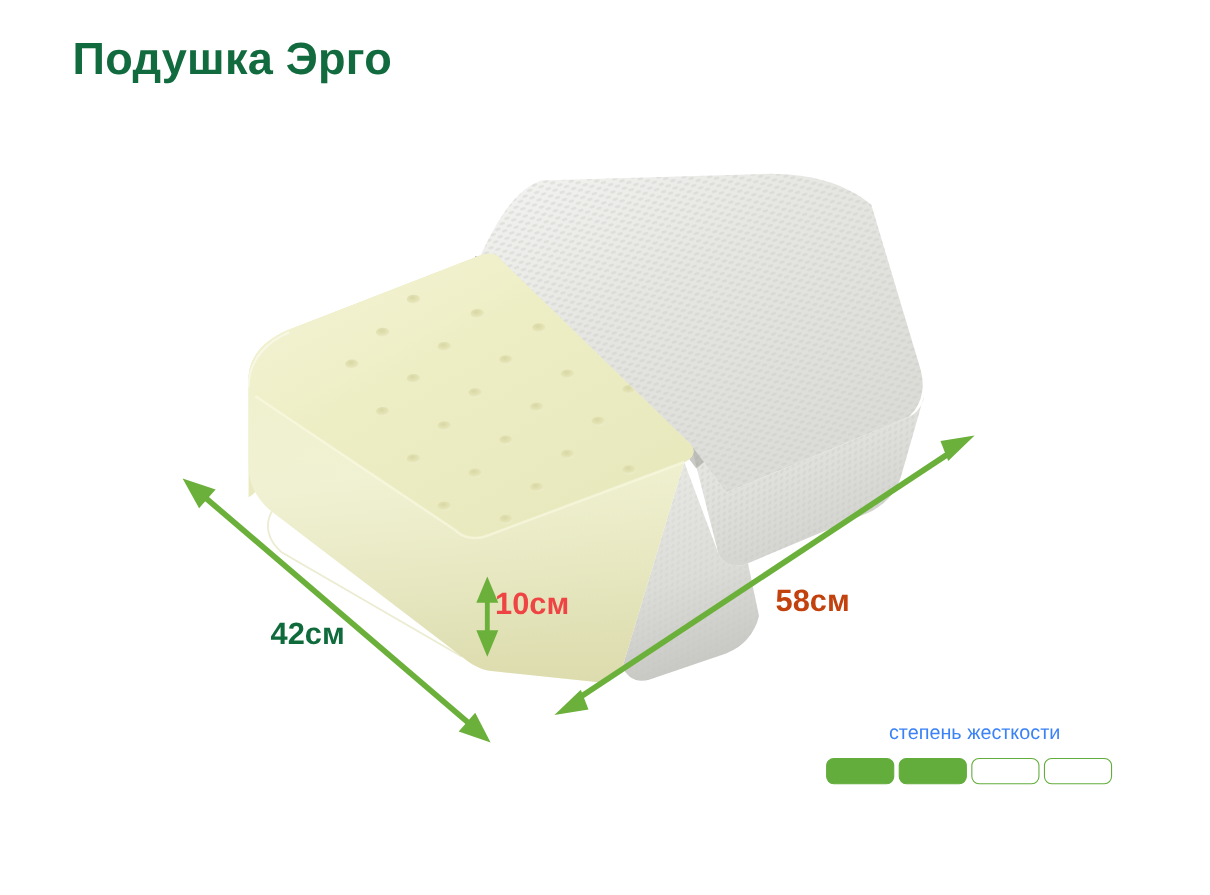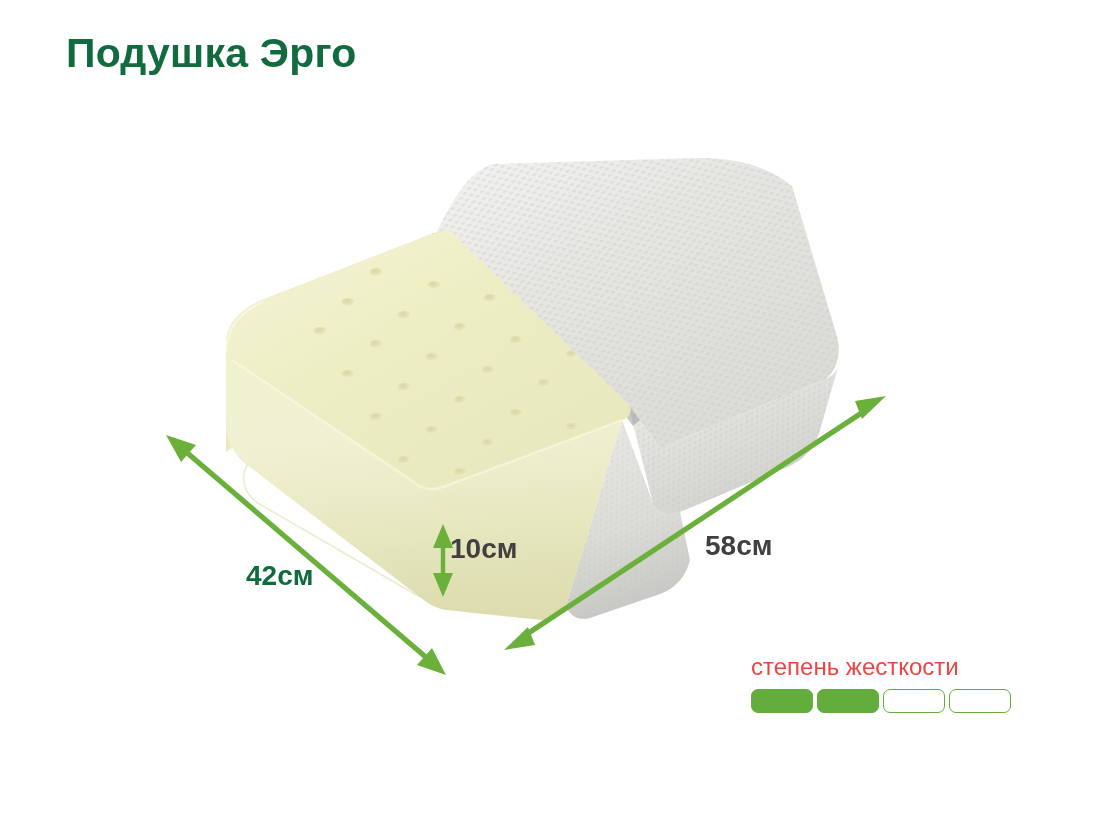--- a/index.html
+++ b/index.html
@@ -65,25 +65,26 @@
   }
 
   
   #firmness-block {
     position: absolute;
     left: 751px;
     top: 655px;
     width: 270px;
   }
   #firmness-caption {
-    font-size: 24px;
+    font-size: 18px;
     line-height: 23px;
-    color: #ef4444;
+    color: #3b82f6;
     font-weight: 400;
     white-space: nowrap;
+    text-align: center;
   }
   #firmness-caption .fc-line { display: block; }
   #firmness-scale {
     display: flex;
     gap: 4px;
     margin-top: 11px;
   }
   .firmness-pill {
     width: 62px;
     height: 24px;
@@ -357,23 +358,23 @@
 
     <g>
       <line x1="443" y1="540" x2="443" y2="582" stroke="#6bb03a" stroke-width="4.4" stroke-linecap="butt"></line>
       <polygon points="443,524 453,548 433,548" fill="#6bb03a"></polygon>
       <polygon points="443,597 433,573 453,573" fill="#6bb03a"></polygon>
     </g>
   </svg>
 
   <div class="dim-label" id="dim-label-width" style="color: rgb(15, 107, 60); margin-left: 16px;">42см</div>
 
-  <div class="dim-label" id="dim-label-height" style="color: #404040;">10см</div>
-
-  <div class="dim-label" id="dim-label-length" style="color: #404040;">58см</div>
+  <div class="dim-label" id="dim-label-height" style="color: #ef4444;">10см</div>
+
+  <div class="dim-label" id="dim-label-length" style="color: #c2410c;">58см</div>
 
   <div id="firmness-block">
     <div id="firmness-caption">
       <span class="fc-line">степень жесткости</span>
     </div>
     <div id="firmness-scale">
         <div class="firmness-pill filled" style="background: rgb(99, 173, 60); border-color: rgb(99, 173, 60);"></div>
         <div class="firmness-pill filled" style="background: rgb(99, 173, 60); border-color: rgb(99, 173, 60);"></div>
         <div class="firmness-pill" style="background: rgb(255, 255, 255); border-color: rgb(99, 173, 60);"></div>
         <div class="firmness-pill" style="background: rgb(255, 255, 255); border-color: rgb(99, 173, 60);"></div>

